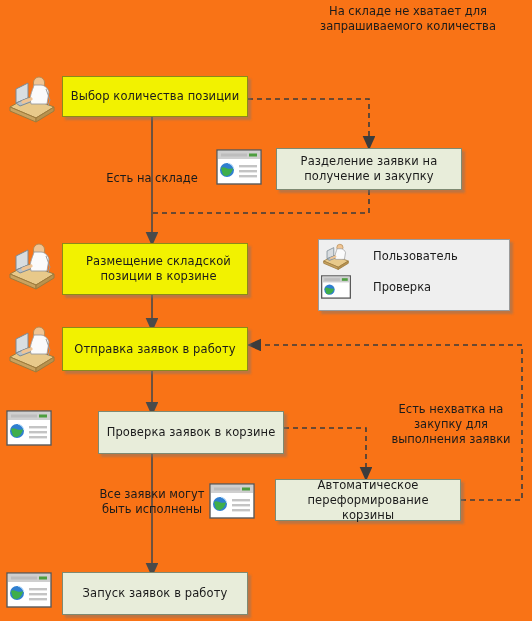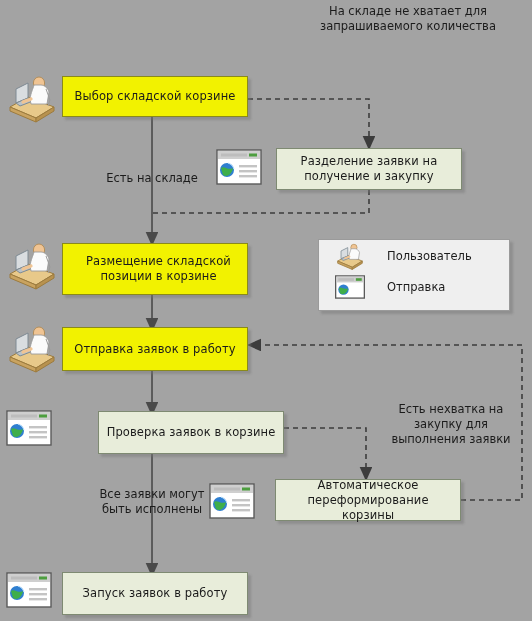--- a/index.html
+++ b/index.html
@@ -7,21 +7,21 @@
     padding: 0;
     background: #ffffff;
   }
   body {
     font-family: "DejaVu Sans", "Liberation Sans", sans-serif;
   }
   #canvas {
     position: relative;
     width: 532px;
     height: 621px;
-    background: #a3a3a3;
+    background: #f97316;
     overflow: hidden;
   }
 
   
   .node {
     position: absolute;
     box-sizing: border-box;
     display: flex;
     align-items: center;
     justify-content: center;
@@ -57,21 +57,21 @@
     position: absolute;
     box-sizing: border-box;
     background: #efefef;
     border: 1.5px solid #9a9a9a;
     box-shadow: 3px 3px 2px rgba(120,120,120,0.45);
   }
   .legend-row {
     display: flex;
     align-items: center;
     height: 31px;
-    padding-left: 16px;
+    padding-left: 2px;
   }
   .legend-label {
     font-size: 11.5px;
     color: #1b1b1b;
     margin-left: 22px;
   }
 
   
   .icon { position: absolute; }
   .icon svg { display: block; }
@@ -215,21 +215,21 @@
       <rect x="33" y="4.5" width="8" height="3" fill="#4d9e3f"></rect>
       <circle cx="11" cy="21" r="7" fill="#2f7fd0"></circle>
       <path d="M5,19 C8,16 12,22 17,19 C16,25 11,29 7,26 Z" fill="#3fae4a"></path>
       <path d="M12,14 C15,15 17,17 18,20" fill="none" stroke="#bfe3ff" stroke-width="1"></path>
       <rect x="23" y="16" width="18" height="2.4" fill="#c4c4c4"></rect>
       <rect x="23" y="21" width="18" height="2.4" fill="#c4c4c4"></rect>
       <rect x="23" y="26" width="18" height="2.4" fill="#c4c4c4"></rect>
     </svg>
   </div>
 
-  <div class="node user" style="left:62px; top:76px; width:186px; height:41px;">Выбор складской корзине</div>
+  <div class="node user" style="left:62px; top:76px; width:186px; height:41px;">Выбор количества позиции</div>
 
   <div class="node system" style="left:276px; top:148px; width:186px; height:42px;">Разделение заявки на получение и закупку</div>
 
   <div class="node user" style="left:62px; top:243px; width:186px; height:52px;padding-left:13px;">Размещение складской позиции в корзине</div>
 
   <div class="node user" style="left:62px; top:327px; width:186px; height:44px;">Отправка заявок в работу</div>
 
   <div class="node system" style="left:62px; top:411px; width:186px; height:43px;margin-left:36px;">Проверка заявок в корзине</div>
 
   <div class="node system" style="left:275px; top:479px; width:186px; height:42px;">Автоматическое переформирование корзины</div>
@@ -264,17 +264,17 @@
       <span class="icon-inline" style="width:30px; height:24px;">
         <svg width="30" height="24" viewBox="0 0 46 36">
           <rect x="1" y="1" width="44" height="34" fill="#ffffff" stroke="#5a5a5a" stroke-width="2"></rect>
           <rect x="2" y="2" width="42" height="9" fill="#cfcfcf"></rect>
           <rect x="5" y="4.5" width="24" height="4" fill="#bdbdbd"></rect>
           <rect x="32" y="4.5" width="9" height="4" fill="#4d9e3f"></rect>
           <circle cx="13" cy="22" r="8" fill="#2f7fd0"></circle>
           <path d="M6,20 C9,16 14,23 20,20 C19,27 13,31 8,28 Z" fill="#3fae4a"></path>
         </svg>
       </span>
-      <span class="legend-label">Отправка</span>
+      <span class="legend-label">Проверка</span>
     </div>
   </div>
 
 </div>
 
 </body></html>

